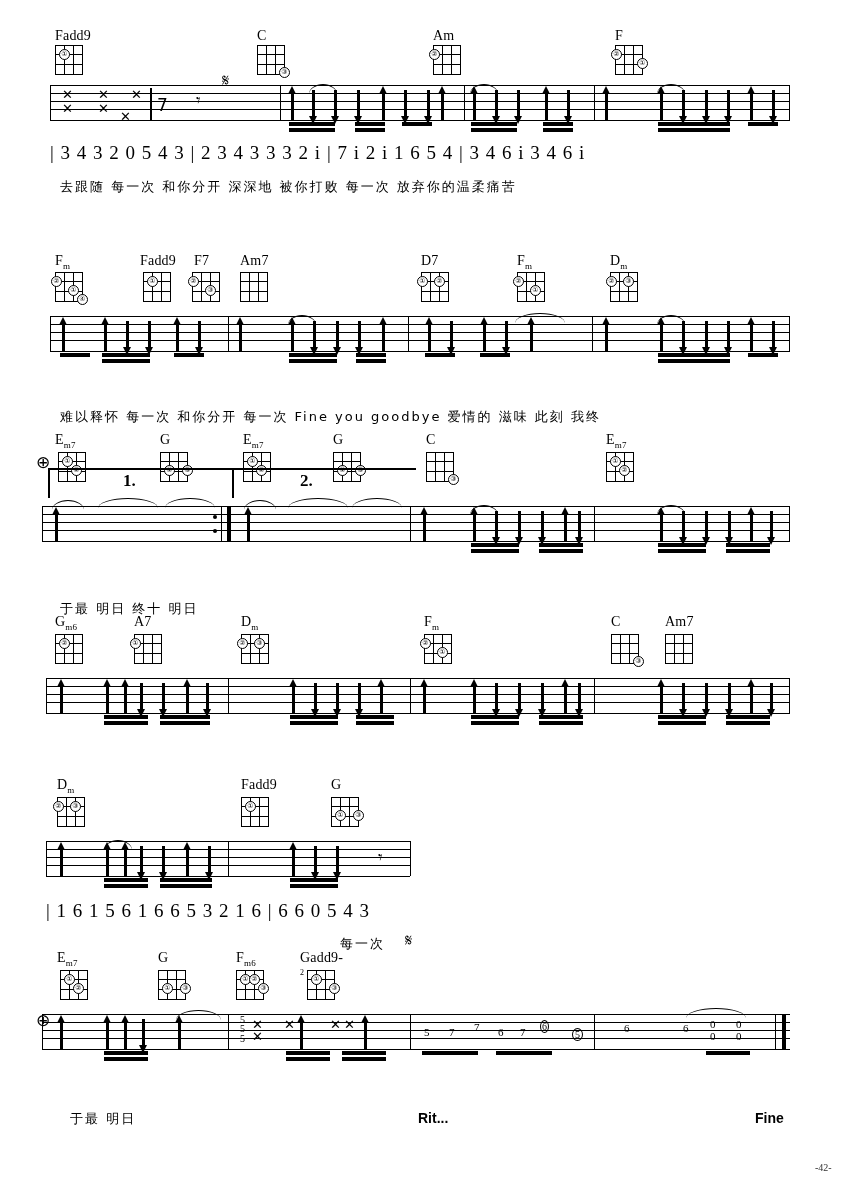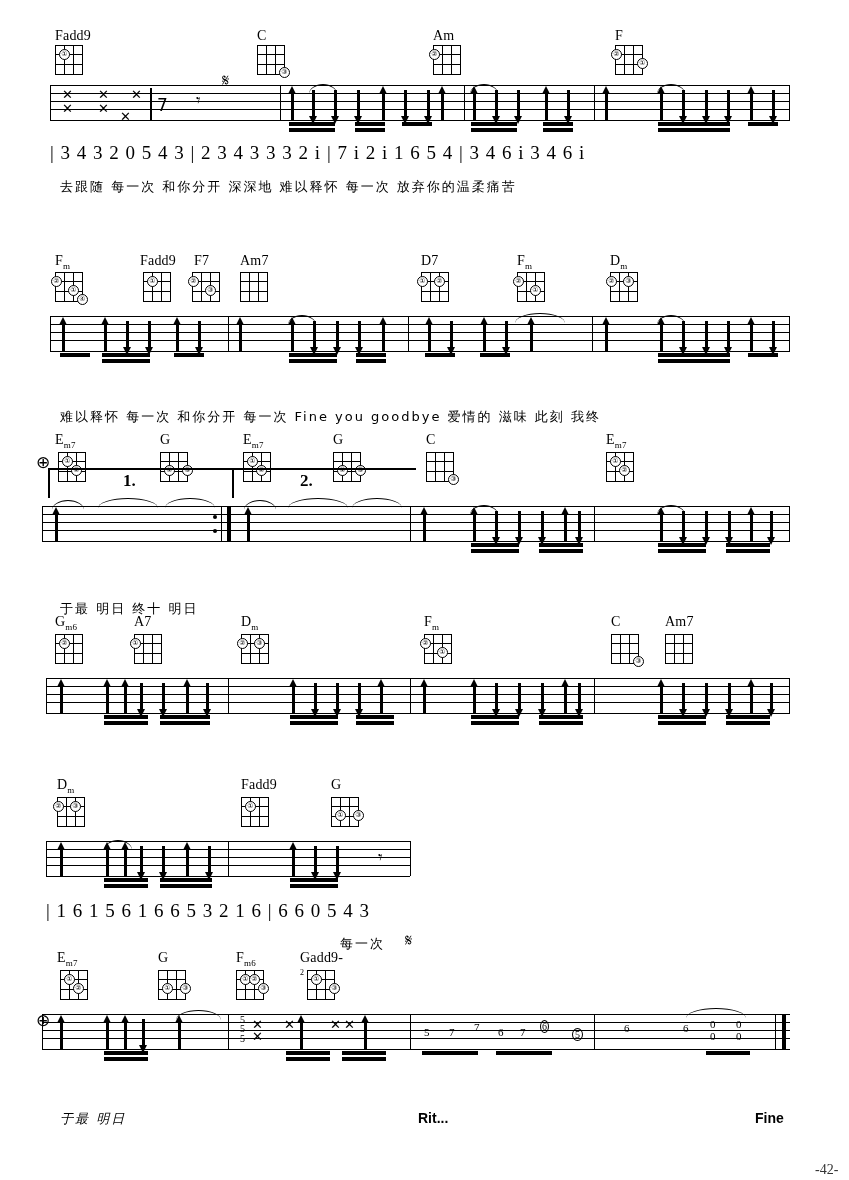--- a/index.html
+++ b/index.html
@@ -47,21 +47,21 @@
   
   .slur{position:absolute;border-top:1.3px solid #000;border-radius:50%/100% 100% 0 0;height:9px;}
 
   
   .seg{position:absolute;font-family:"DejaVu Sans",sans-serif;font-size:17px;}
   .coda{position:absolute;font-family:"DejaVu Sans",sans-serif;font-size:17px;}
   .rep{position:absolute;font-family:"Liberation Serif",serif;font-weight:bold;font-size:17px;}
   .txt{position:absolute;font-family:"Liberation Sans",sans-serif;font-weight:bold;font-size:14px;}
   .rest{position:absolute;font-family:"DejaVu Sans",sans-serif;font-size:17px;}
   .dotsrep{position:absolute;width:4px;height:4px;border-radius:50%;background:#000;}
-  .pagenum{position:absolute;font-size:14px;color:#333;}
+  .pagenum{position:absolute;font-size:10px;color:#333;}
 </style>
 </head>
 <body>
 
 <div class="sheet">
 
 <div class="abs" style="left:0;top:0;width:849px;height:205px;">
 
   <div class="chord-name abs" style="left:55px;top:28px;">Fadd9</div>
   <div class="chord-name abs" style="left:257px;top:28px;">C</div>
@@ -176,21 +176,21 @@
   <div class="arrow down" style="left:705px;top:90px;height:28px;"></div>
   <div class="arrow down" style="left:727px;top:90px;height:28px;"></div>
   <div class="arrow up" style="left:750px;top:92px;height:28px;"></div>
   <div class="arrow down" style="left:772px;top:90px;height:28px;"></div>
   <div class="slur" style="left:657px;top:84px;width:28px;"></div>
   <div class="beam" style="left:658px;top:122px;width:72px;"></div>
   <div class="beam" style="left:658px;top:128px;width:72px;"></div>
   <div class="beam" style="left:748px;top:122px;width:30px;"></div>
 
   <div class="numline" style="left:50px;top:142px;">| 3 4 3 2 0 5 4 3 | 2 3 4 3 3 3 2 i | 7 i 2 i 1 6 5 4 | 3 4 6 i 3 4 6 i</div>
-  <div class="lyric" style="left:60px;top:178px;">去跟随  每一次  和你分开  深深地  难以释怀  每一次  放弃你的温柔痛苦</div>
+  <div class="lyric" style="left:60px;top:178px;">去跟随  每一次  和你分开  深深地  被你打败  每一次  放弃你的温柔痛苦</div>
 </div>
 
 
 <div class="abs" style="left:0;top:250px;width:849px;height:180px;">
   <div class="chord-name abs" style="left:55px;top:3px;">F<sub>m</sub></div>
   <div class="chord-name abs" style="left:140px;top:3px;">Fadd9</div>
   <div class="chord-name abs" style="left:194px;top:3px;">F7</div>
   <div class="chord-name abs" style="left:240px;top:3px;">Am7</div>
   <div class="chord-name abs" style="left:421px;top:3px;">D7</div>
   <div class="chord-name abs" style="left:517px;top:3px;">F<sub>m</sub></div>
@@ -845,20 +845,20 @@
 
   <div class="abs" style="left:624px;top:74px;font-size:11px;">6</div>
   <div class="abs" style="left:683px;top:74px;font-size:11px;">6</div>
   <div class="abs" style="left:710px;top:70px;font-size:11px;">0</div>
   <div class="abs" style="left:710px;top:82px;font-size:11px;">0</div>
   <div class="abs" style="left:736px;top:70px;font-size:11px;">0</div>
   <div class="abs" style="left:736px;top:82px;font-size:11px;">0</div>
   <div class="slur" style="left:686px;top:60px;width:60px;"></div>
   <div class="beam" style="left:706px;top:103px;width:44px;"></div>
 
-  <div class="lyric" style="left:60px;top:162px;font-style:italic;">于最  明日</div>
+  <div class="lyric" style="left:70px;top:162px;">于最  明日</div>
   <div class="txt" style="left:418px;top:162px;">Rit...</div>
   <div class="txt" style="left:755px;top:162px;">Fine</div>
 </div>
 
 <div class="pagenum" style="left:815px;top:1162px;">-42-</div>
 
 </div>
 
 </body></html>

